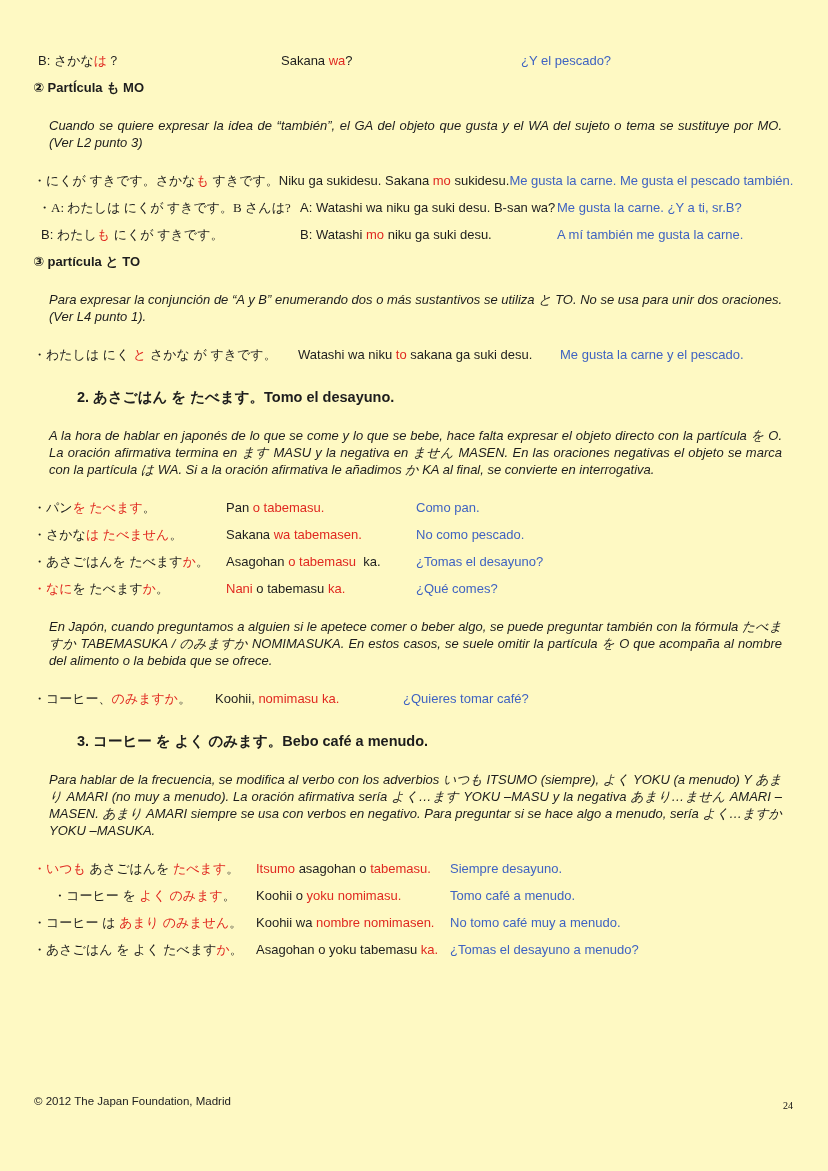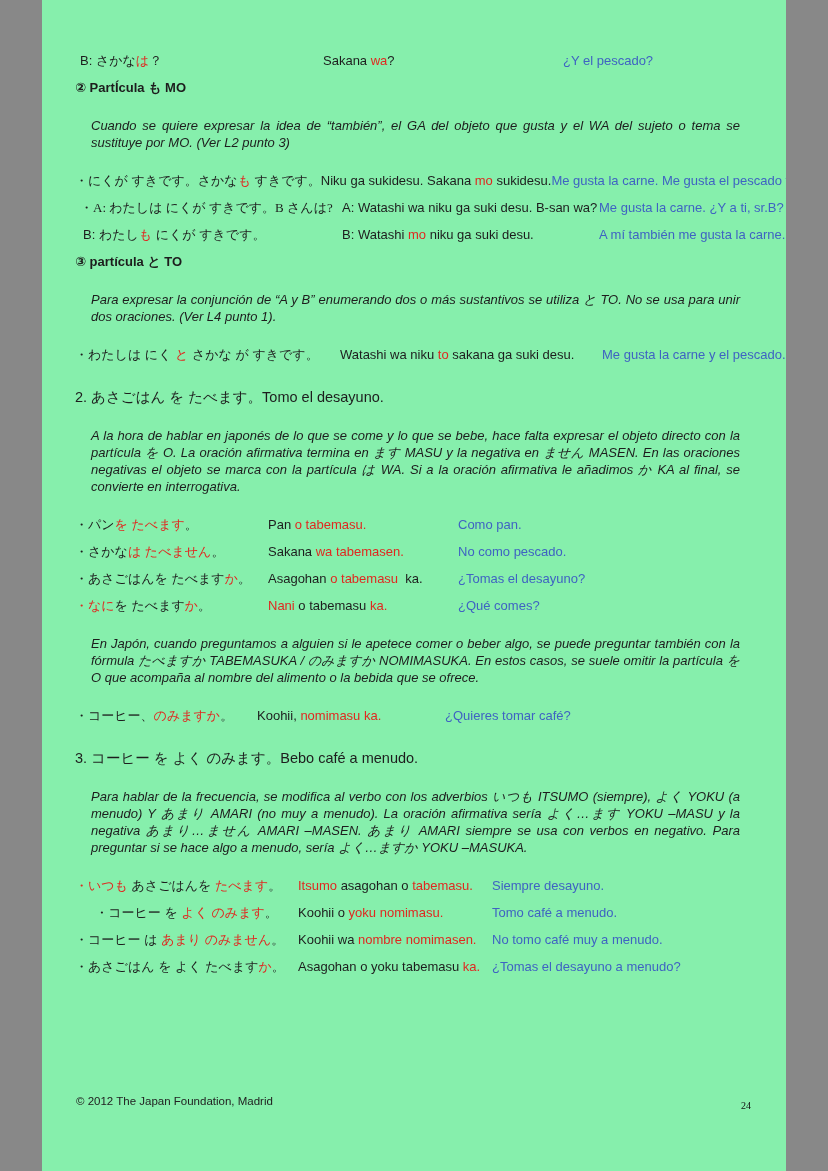--- a/index.html
+++ b/index.html
@@ -1,25 +1,25 @@
 <!DOCTYPE html>
 <html><head>
 <meta charset="utf-8">
 <style>
   html,body{margin:0;padding:0;background:#888;}
   .page{
-    width:744px;height:1171px;background:#86efac;position:relative;
+    width:828px;height:1171px;background:#fef9c3;position:relative;
     margin:0 auto;overflow:hidden;
     font-family:"Liberation Sans","DejaVu Sans",sans-serif;
     font-size:13px;color:#1d1d1d;
   }
   .content{position:absolute;left:33px;right:30px;top:47px;}
   .para{text-align:justify;line-height:17px;margin:16px;font-style:italic;}
   .h2{font-weight:bold;line-height:27px;white-space:pre;}
-  .h1{font-weight:normal;font-size:14.5px;line-height:28px;margin-top:15px;margin-bottom:3px;white-space:pre;}
+  .h1{font-weight:bold;font-size:14.5px;line-height:28px;margin-top:15px;margin-bottom:3px;white-space:pre;margin-left:44px;}
   .ex-row{display:flex;line-height:27px;white-space:pre;align-items:baseline;}
   .ex-row .col{flex:none;display:inline-block;}
   .ex-row .col:last-child{flex:1 1 auto;}
   .seg.r{color:var(--red);}
   .seg.b{color:var(--blue);}
   .footer-copy{position:absolute;left:34px;bottom:64px;font-size:11.5px;color:#222;}
   .page-number{
     position:absolute;right:35px;bottom:60px;font-size:10px;color:#111;
     font-family:"Liberation Serif","DejaVu Serif",serif;
   }

